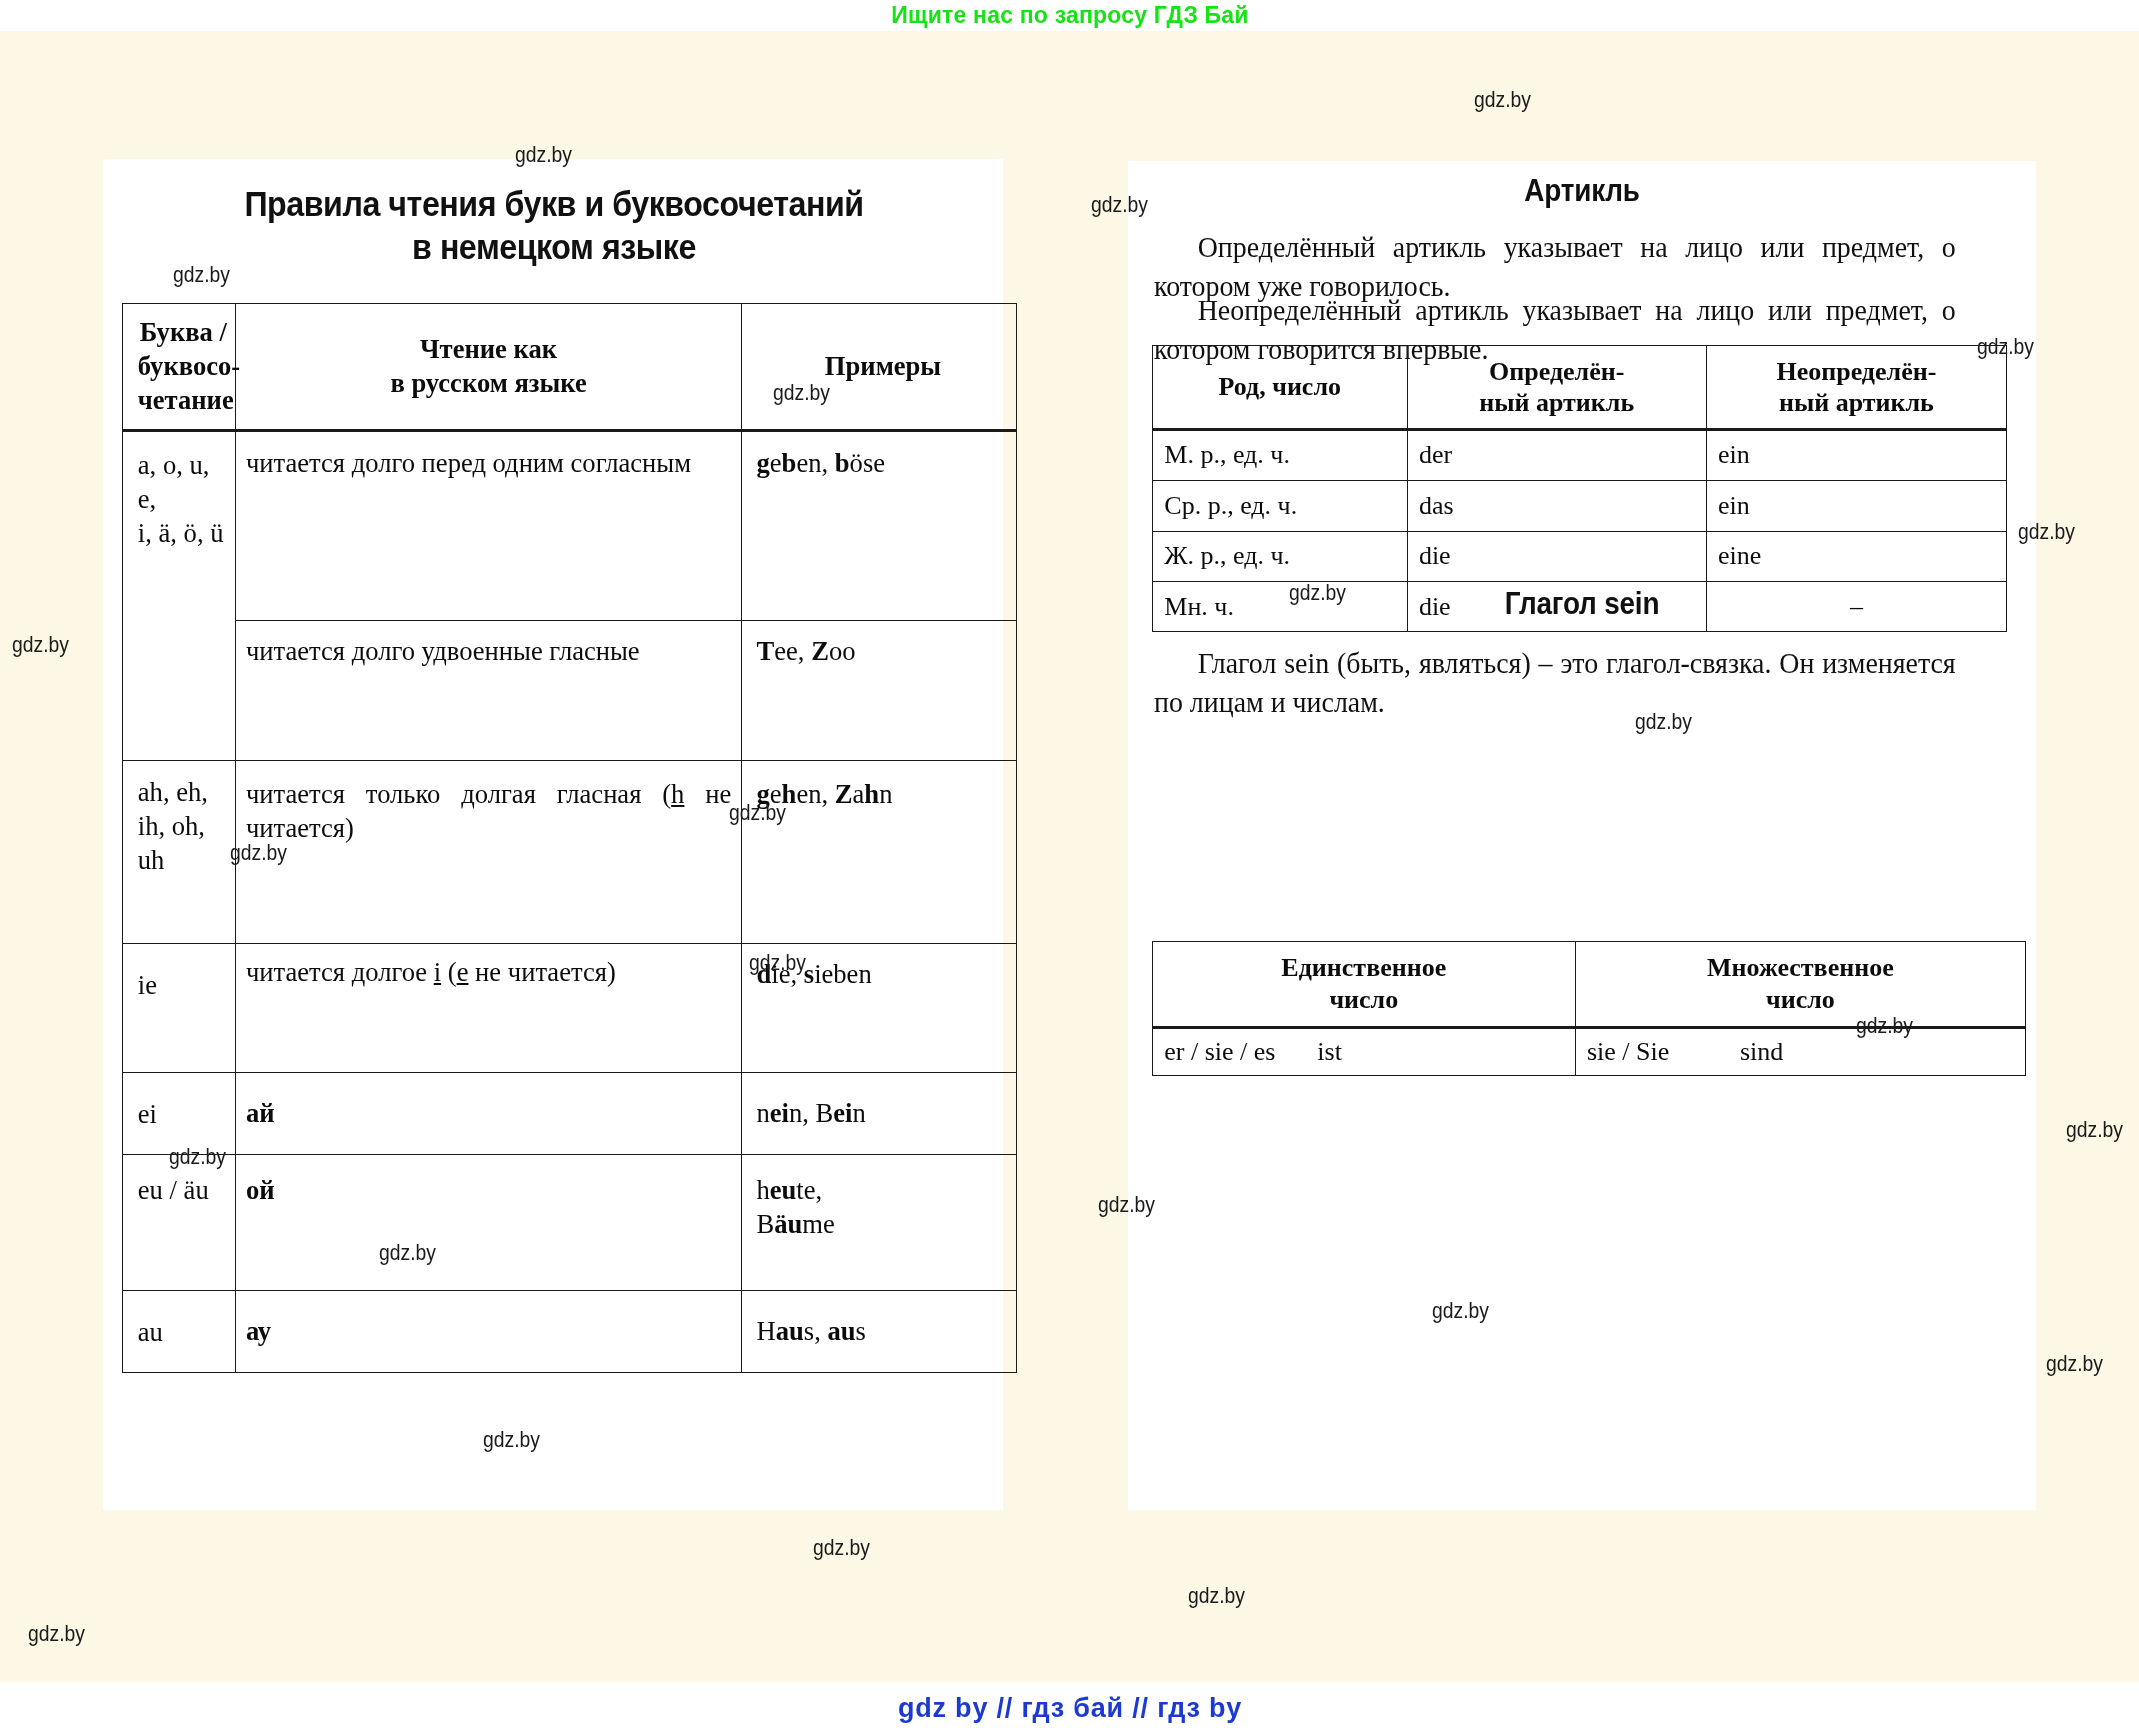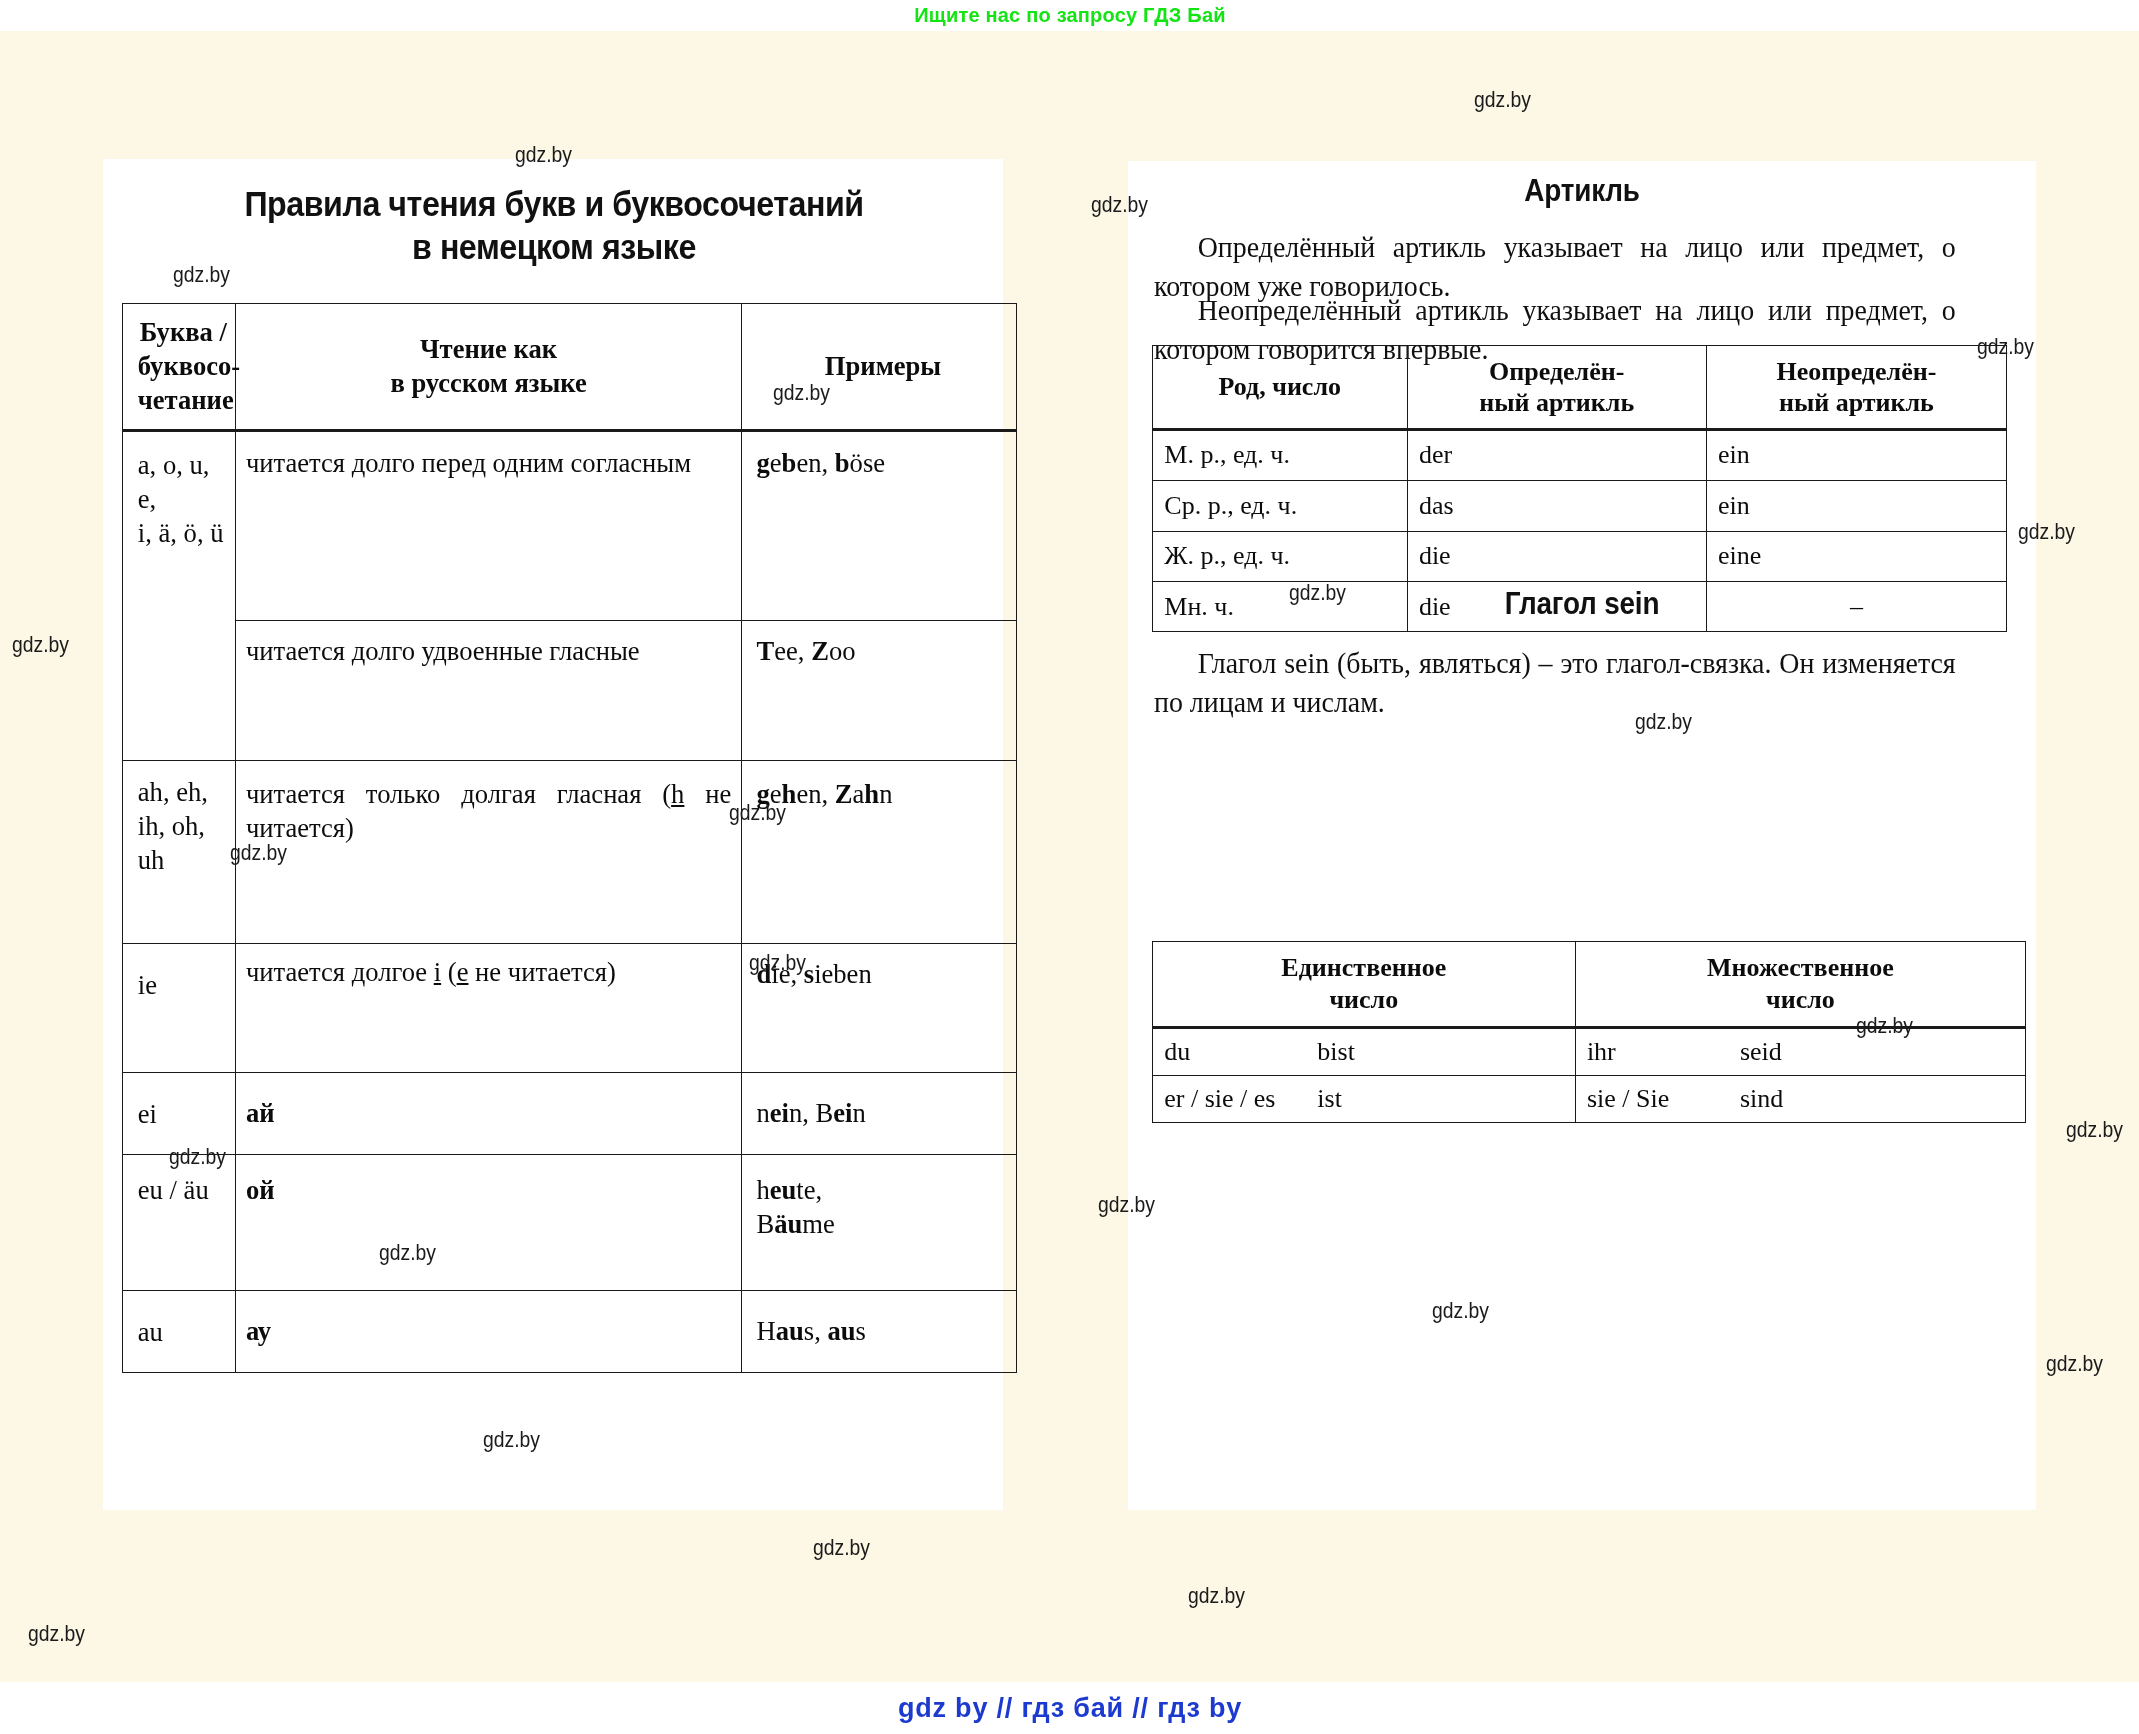--- a/index.html
+++ b/index.html
@@ -26,21 +26,21 @@
     align-items: center;
     justify-content: center;
     z-index: 5;
   }
   .promo-top   { top: 0;    height: 31px; }
   .promo-bottom{ top: 1682px; height: 52px; }
 
   .promo-top-text {
     color: #14e414;
     font-family: "Liberation Sans", sans-serif;
-    font-size: 20px;
+    font-size: 23px;
     font-weight: 700;
     letter-spacing: 0.2px;
     white-space: nowrap;
   }
   .promo-bottom-text {
     color: #1d3ad0;
     font-family: "Liberation Sans", sans-serif;
     font-size: 27px;
     font-weight: 700;
     letter-spacing: 0.8px;
@@ -317,34 +317,20 @@
           <div>Единственное</div>
           <div>число</div>
         </td>
         <td style="width:440px;">
           <div>Множественное</div>
           <div>число</div>
         </td>
       </tr>
     </thead>
     <tbody>
-      <tr>
-        <td>
-          <div class="cell-pair">
-            <span class="pron">du</span>
-            <span class="form">bist</span>
-          </div>
-        </td>
-        <td>
-          <div class="cell-pair">
-            <span class="pron">ihr</span>
-            <span class="form">seid</span>
-          </div>
-        </td>
-      </tr>
       <tr>
         <td>
           <div class="cell-pair">
             <span class="pron">er / sie / es</span>
             <span class="form">ist</span>
           </div>
         </td>
         <td>
           <div class="cell-pair">
             <span class="pron">sie / Sie</span>

